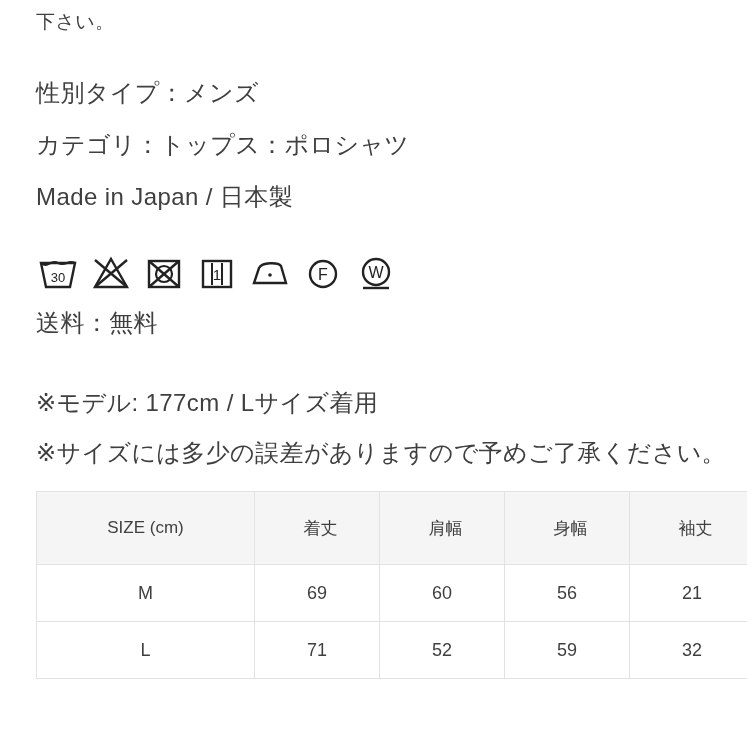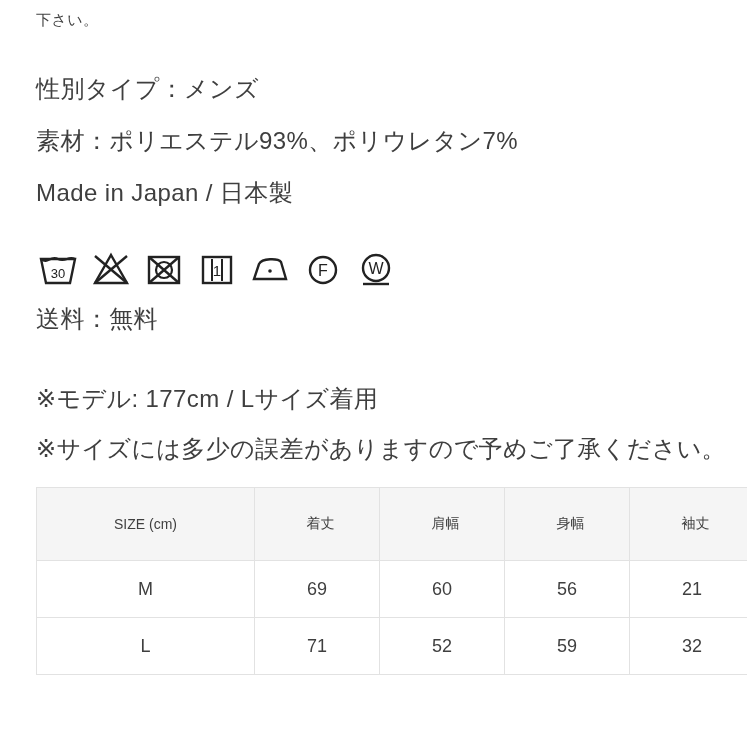--- a/index.html
+++ b/index.html
@@ -23,21 +23,21 @@
   }
   .line {
     font-size: 24px;
     line-height: 1.0;
     color: #3f3f3f;
     letter-spacing: 0.4px;
     white-space: nowrap;
   }
   .top-line {
     padding-top: 12px;
-    font-size: 15px;
+    font-size: 19px;
   }
   .spec-block {
     margin-top: 50px;
   }
   .spec-block .line {
     margin-bottom: 28px;
   }
   .care-row {
     margin-top: 18px;
     margin-bottom: 18px;
@@ -71,41 +71,41 @@
   table.size-table th,
   table.size-table td {
     border: 1px solid #e2e2e2;
     text-align: center;
     font-weight: normal;
     color: #3f3f3f;
   }
   table.size-table thead th {
     background: #f5f5f5;
     height: 70px;
-    font-size: 14px;
+    font-size: 17px;
   }
   table.size-table tbody td {
     height: 54px;
     font-size: 18px;
     background: #ffffff;
   }
   .col-size { width: 215px; }
   .col-val  { width: 115px; padding-left: 8px; }
   svg { display: block; }
 </style>
 </head>
 <body>
 
 <div class="page">
 
   <div class="line top-line">下さい。</div>
 
   <div class="spec-block">
     <div class="line">性別タイプ：メンズ</div>
-    <div class="line">素材：ポリエステル93%、ポリウレタン7%</div>
+    <div class="line">カテゴリ：トップス：ポロシャツ</div>
     <div class="line">Made in Japan / 日本製</div>
   </div>
 
   <div class="care-row">
 
     <div class="care-icon">
       <svg width="44" height="44" viewBox="0 0 44 44">
         <path d="M5 14 L39 14 L34 38 L10 38 Z" fill="none" stroke="#222" stroke-width="2.4"></path>
         <path d="M5 14 C12 20, 14 10, 22 14 C30 18, 32 10, 39 14" fill="none" stroke="#222" stroke-width="2.2"></path>
         <text x="22" y="33" font-size="13" text-anchor="middle" fill="#222" font-family="'Liberation Sans',sans-serif">30</text>

